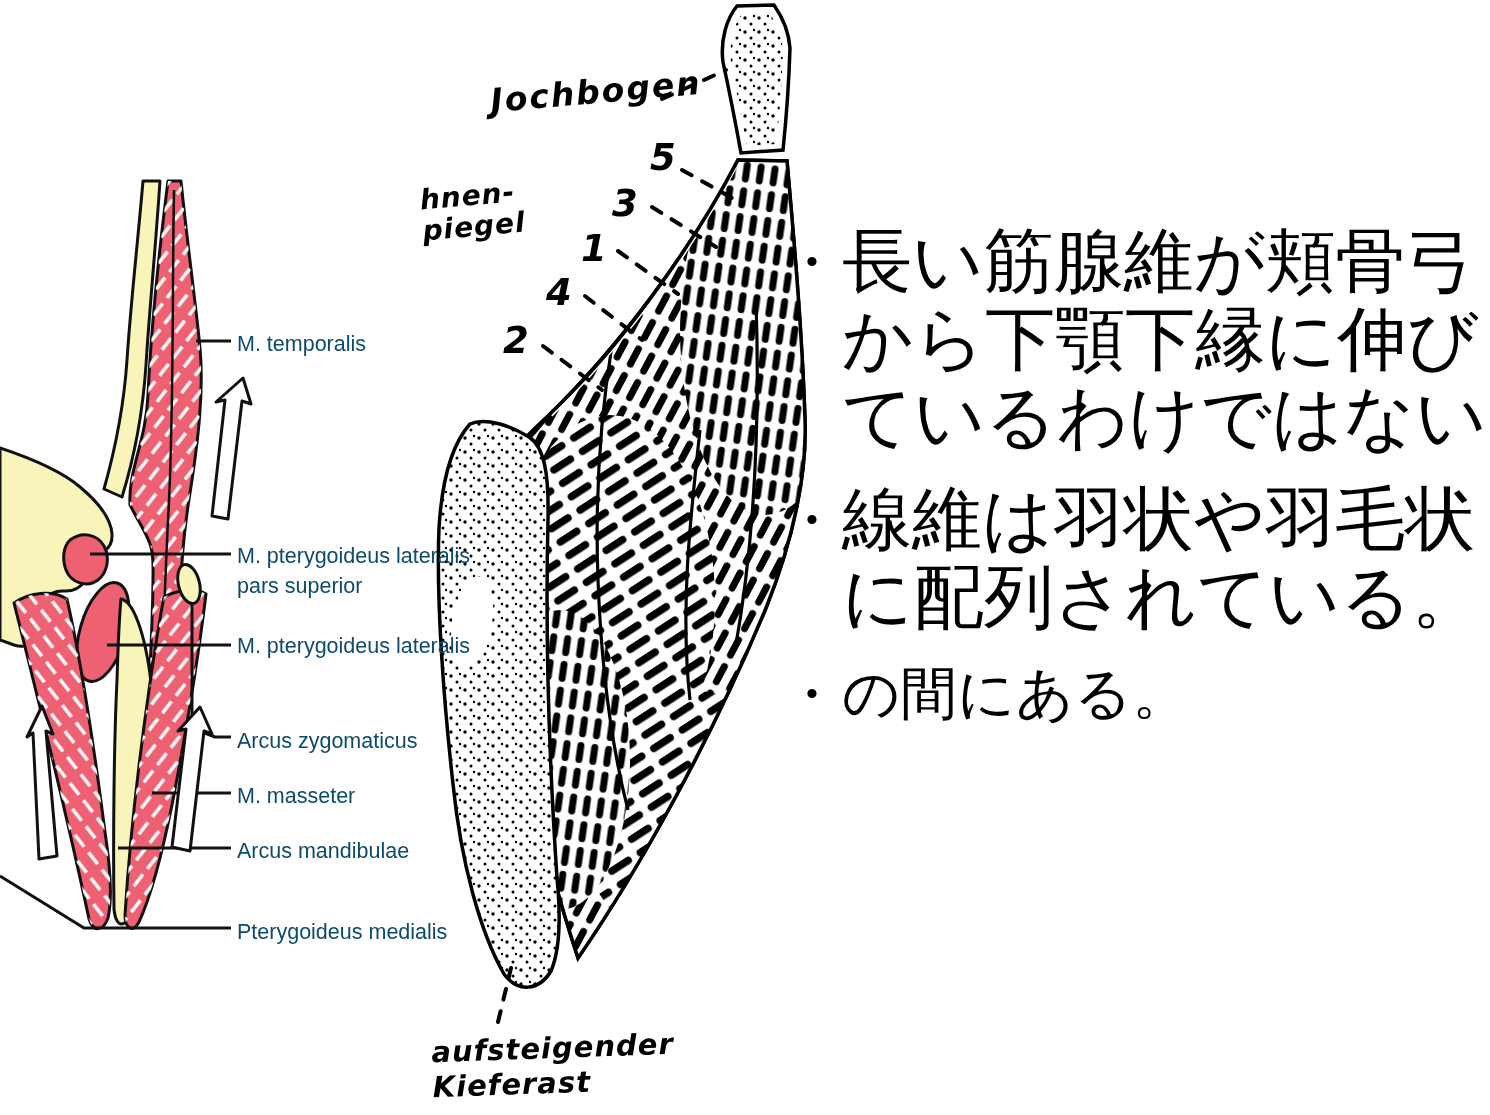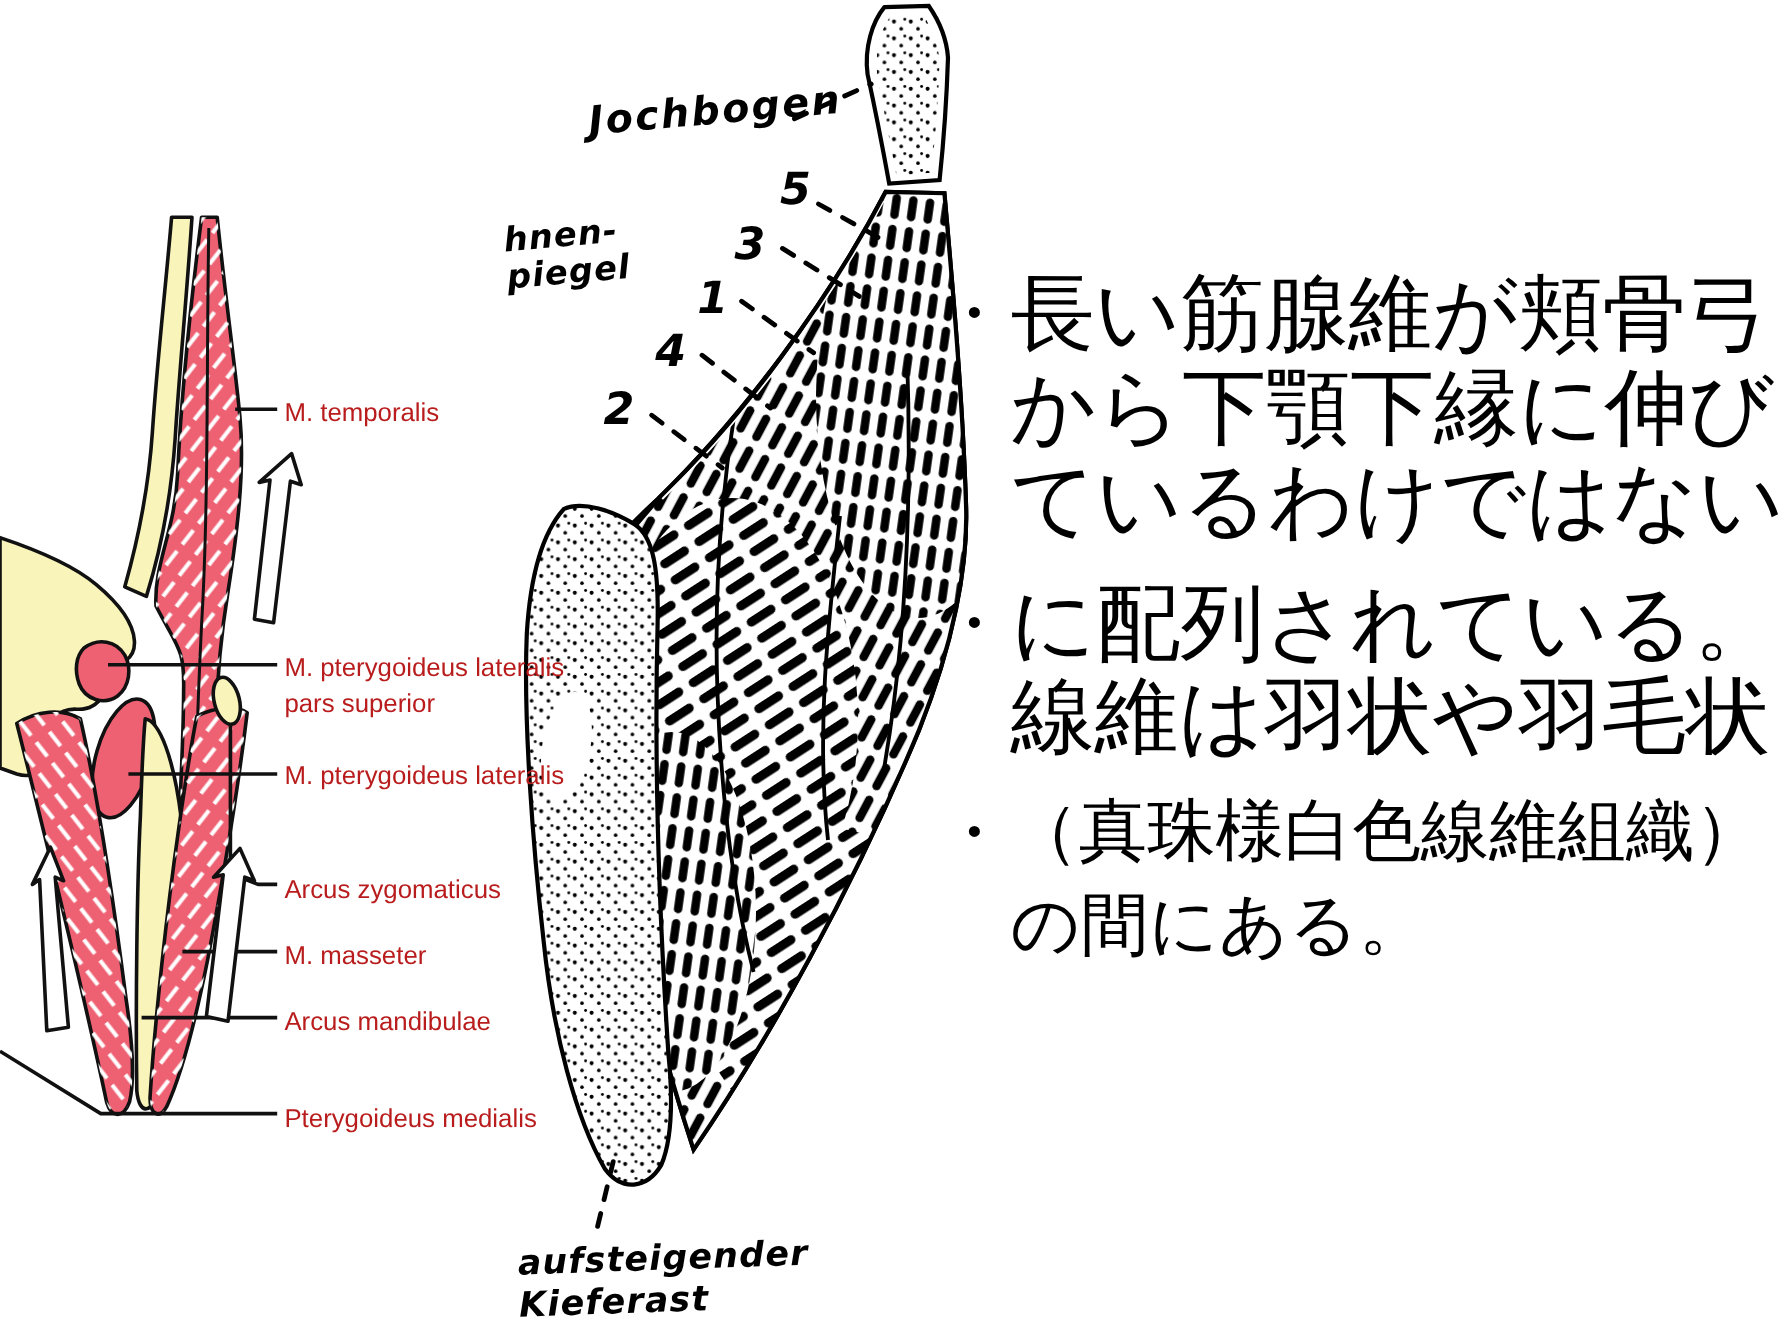--- a/index.html
+++ b/index.html
@@ -1,21 +1,21 @@
 <!DOCTYPE html>
 <html><head>
 <meta charset="utf-8">
 <style>
   html,body{margin:0;padding:0;background:#fff}
   .stage{position:relative;width:1490px;height:1115px;background:#ffffff;overflow:hidden;
          font-family:"Liberation Sans",sans-serif}
   svg.art{position:absolute;left:0;top:0}
 
   
-  .anat{position:absolute;color:#b91c1c;font-size:21.5px;line-height:30px;white-space:nowrap}
+  .anat{position:absolute;color:#0c4a6e;font-size:21.5px;line-height:30px;white-space:nowrap}
 
   
   .hand{position:absolute;color:#000;font-family:"DejaVu Sans",sans-serif;
         font-style:italic;font-weight:700;white-space:nowrap}
   .hand.big{font-size:33px;letter-spacing:2px;transform:rotate(-5deg)}
   .hand.cut{font-size:28px;line-height:31px;letter-spacing:1px;transform:rotate(-5deg)}
   .hand.num{font-size:37px}
   .hand.kief{font-size:29px;line-height:35px;letter-spacing:1px;transform:rotate(-2deg)}
 
   
@@ -183,26 +183,25 @@
       <span class="mk">•</span>
       <span class="tx">
         <div class="ln">長い筋腺維が頬骨弓</div>
         <div class="ln">から下顎下縁に伸び</div>
         <div class="ln">ているわけではない。</div>
       </span>
     </div>
     <div class="b b2">
       <span class="mk">•</span>
       <span class="tx">
+        <div class="ln">線維は羽状や羽毛状</div>
         <div class="ln">に配列されている。</div>
-        <div class="ln">線維は羽状や羽毛状</div>
       </span>
     </div>
     <div class="b b3">
       <span class="mk">•</span>
       <span class="tx">
-        <div class="ln">（真珠様白色線維組織）</div>
         <div class="ln">の間にある。</div>
       </span>
     </div>
   </div>
 
 </div>
 
 </body></html>

